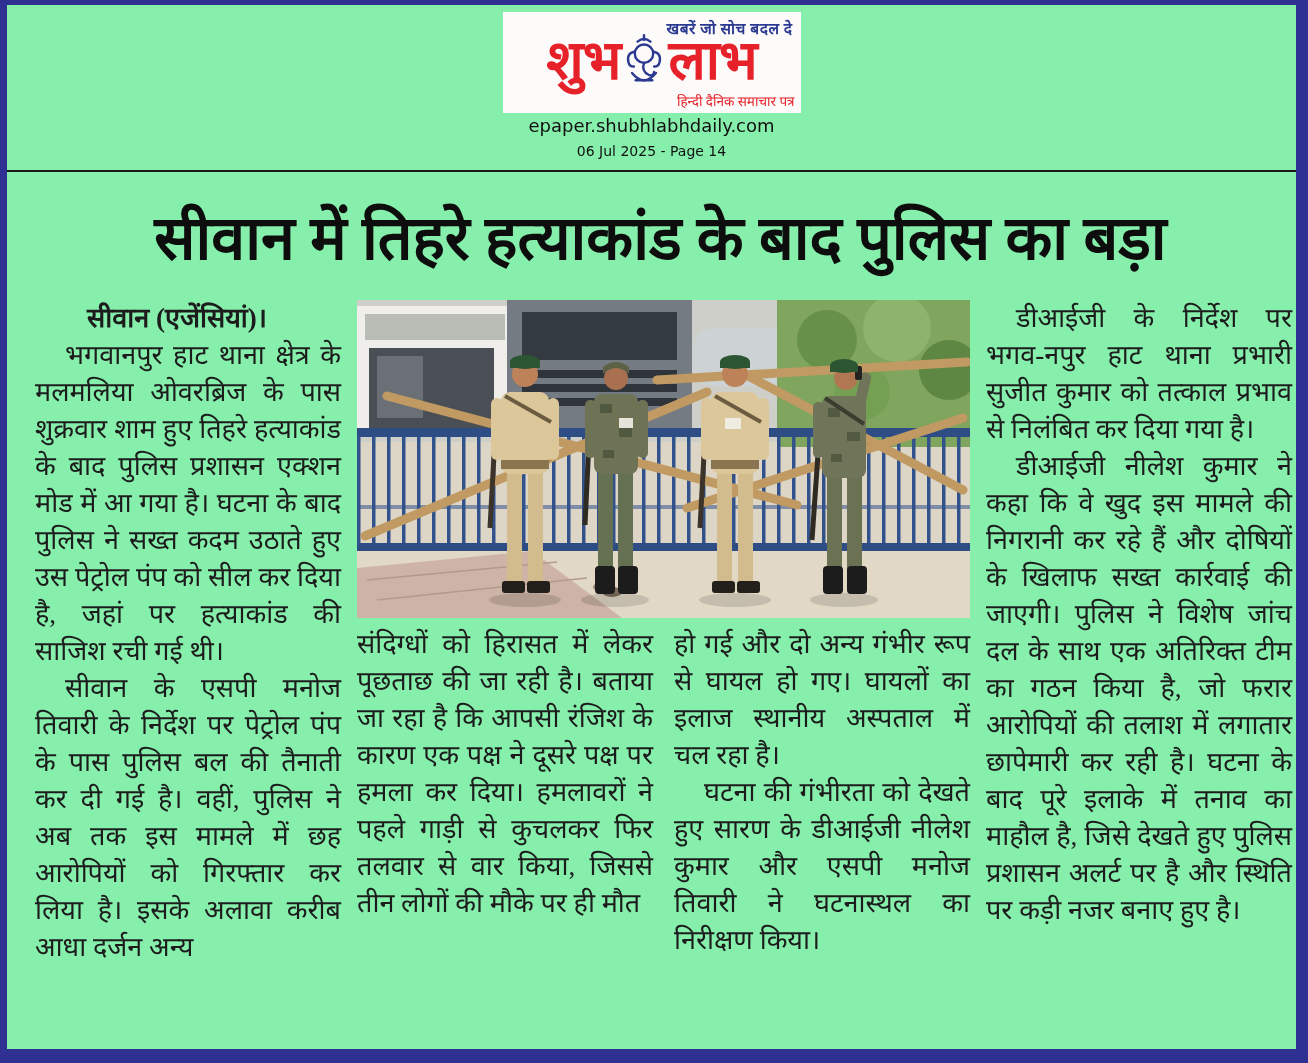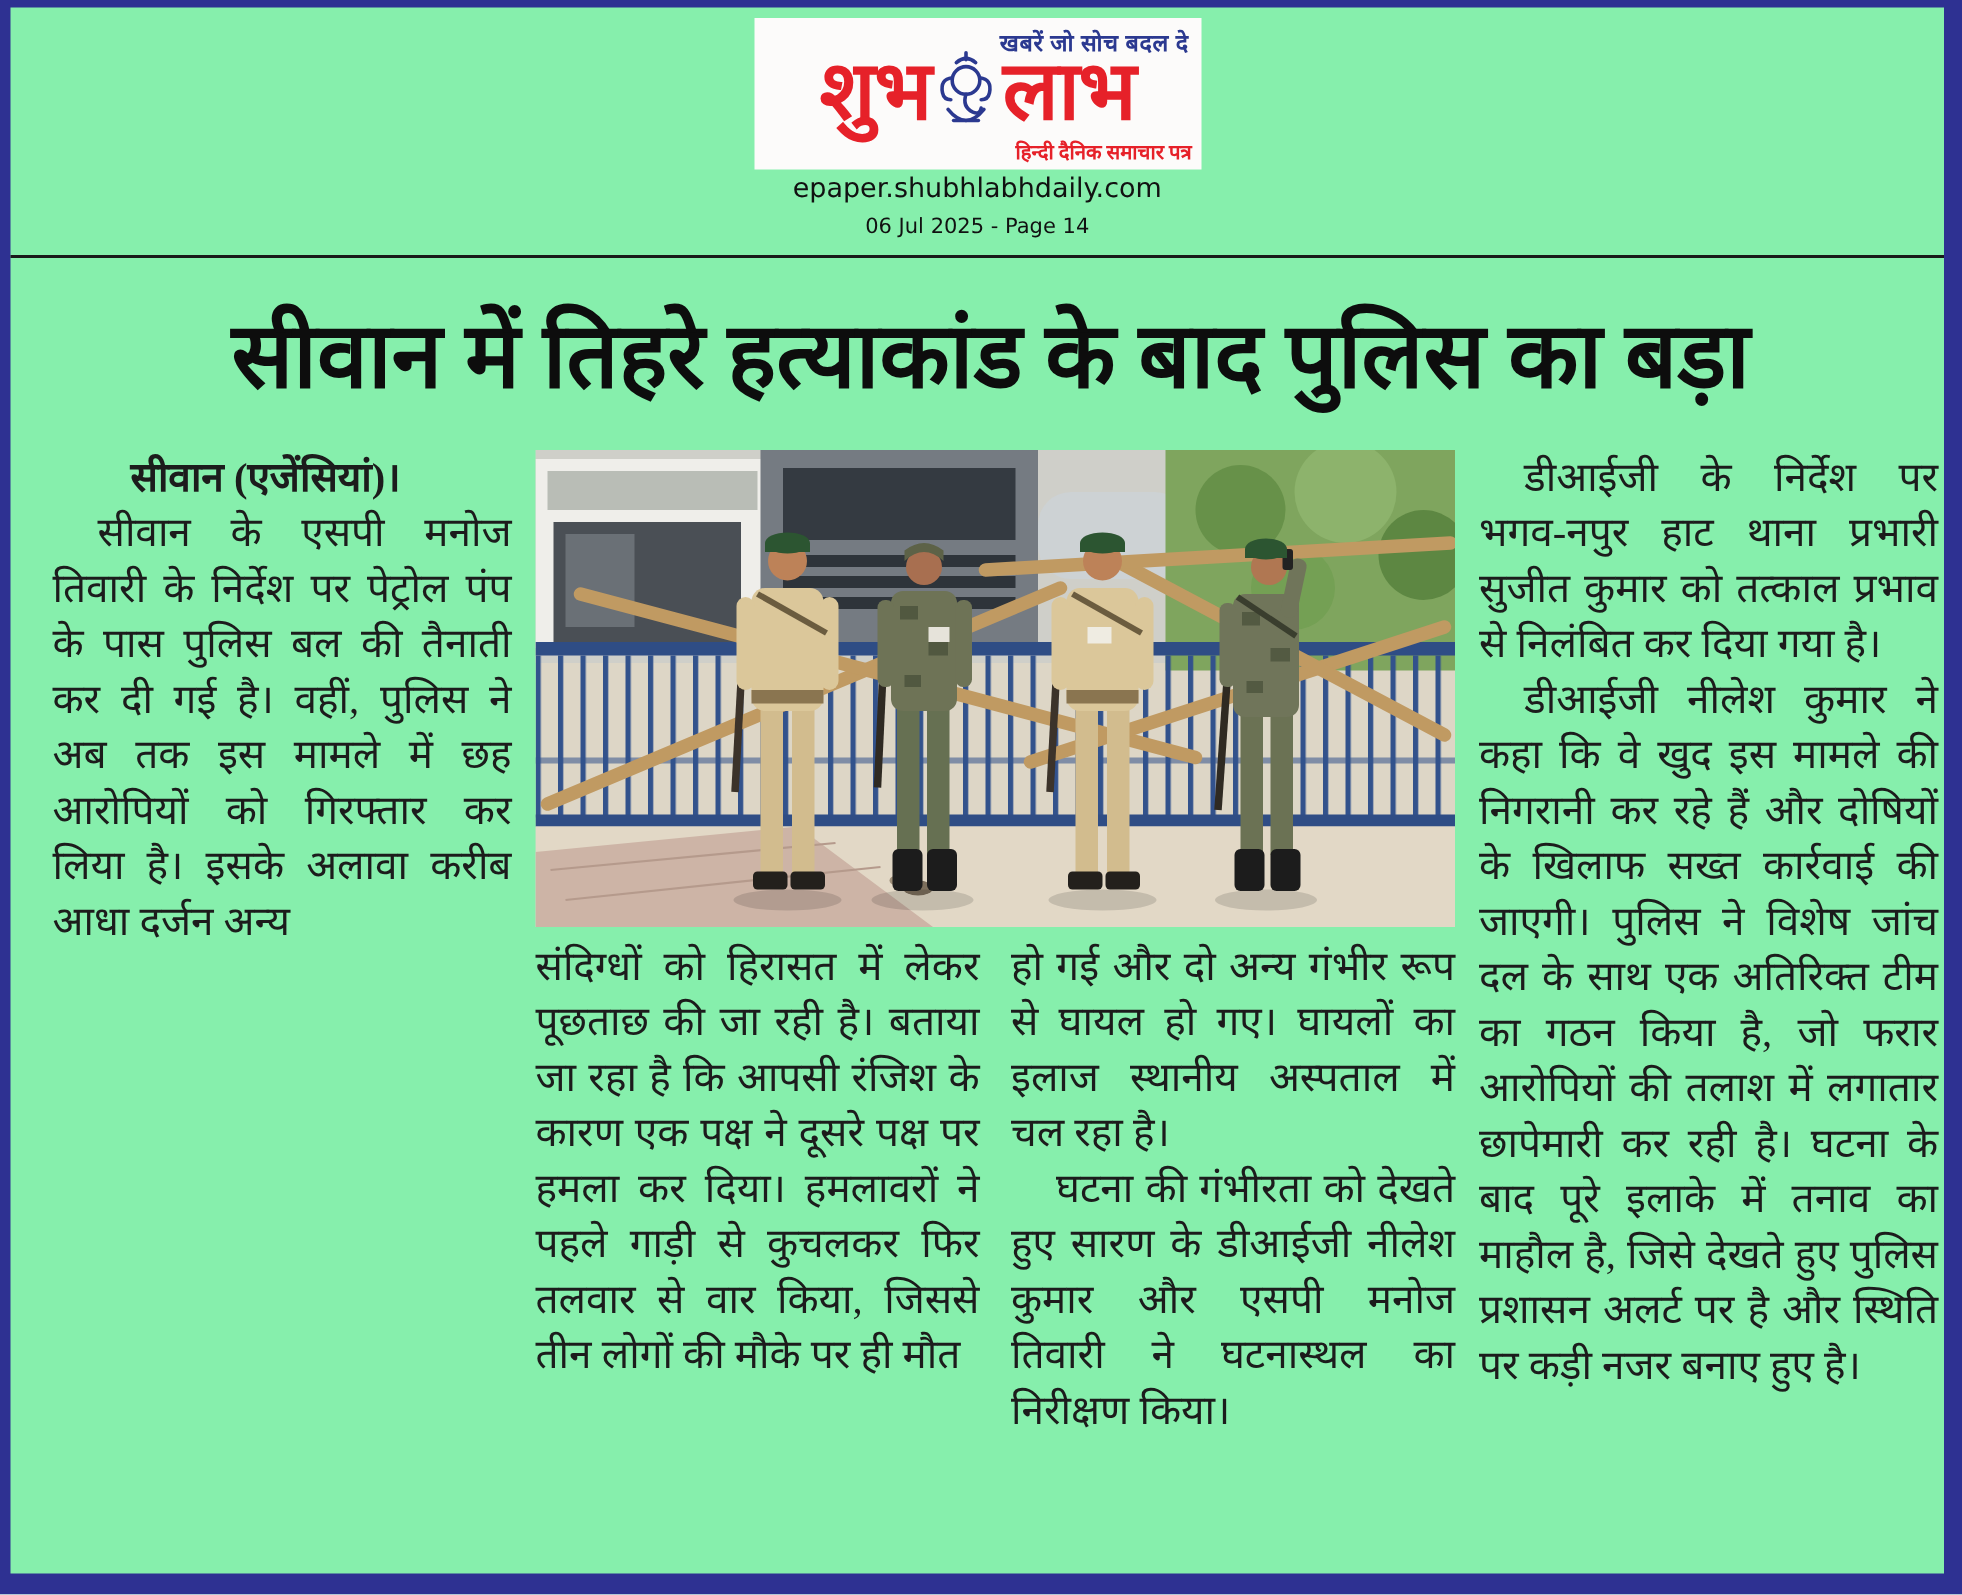--- a/index.html
+++ b/index.html
@@ -26,21 +26,21 @@
   }
   .logo-main{
     position:absolute;top:20px;left:0;right:0;
     display:flex;align-items:flex-start;justify-content:center;gap:1px;
     color:#e62129;font-weight:bold;font-size:55px;line-height:58px;
   }
   .logo-word{letter-spacing:-1px;}
   .ganesh{width:46px;height:58px;flex:0 0 auto;}
   .logo-subtitle{
     position:absolute;bottom:3px;right:6px;
-    color:#e62129;font-weight:bold;font-size:13.5px;margin-top:32px;
+    color:#e62129;font-weight:normal;font-size:13.5px;margin-top:32px;
   }
   .site-url{
     text-align:center;margin-top:0;
     font-family:"DejaVu Sans","Liberation Sans",sans-serif;
     font-size:18px;line-height:26px;color:#111;
   }
   .date-page{
     text-align:center;
     font-family:"DejaVu Sans","Liberation Sans",sans-serif;
     font-size:14px;line-height:25px;color:#111;
@@ -99,20 +99,21 @@
 
     <div class="rule"></div>
 
     <main class="article">
       <h1 class="headline"><span>सीवान में तिहरे हत्याकांड के बाद पुलिस का बड़ा</span><br></h1>
 
       <div class="cols">
 
         <div class="col col-left">
           <p class="dateline">सीवान (एजेंसियां)।</p>
+          <p class="indent">भगवानपुर हाट थाना क्षेत्र के मलमलिया ओवरब्रिज के पास शुक्रवार शाम हुए तिहरे हत्याकांड के बाद पुलिस प्रशासन एक्शन मोड में आ गया है। घटना के बाद पुलिस ने सख्त कदम उठाते हुए उस पेट्रोल पंप को सील कर दिया है, जहां पर हत्याकांड की साजिश रची गई थी।</p>
           <p class="indent">सीवान के एसपी मनोज तिवारी के निर्देश पर पेट्रोल पंप के पास पुलिस बल की तैनाती कर दी गई है। वहीं, पुलिस ने अब तक इस मामले में छह आरोपियों को गिरफ्तार कर लिया है। इसके अलावा करीब आधा दर्जन अन्य</p>
         </div>
 
         <div class="col col-mid">
           <figure class="photo">
             <svg viewBox="0 0 613 318" preserveAspectRatio="none">
 
               <rect width="613" height="318" fill="#ddd6c6"></rect>
               <rect x="0" y="0" width="613" height="142" fill="#cfcfc9"></rect>
 

